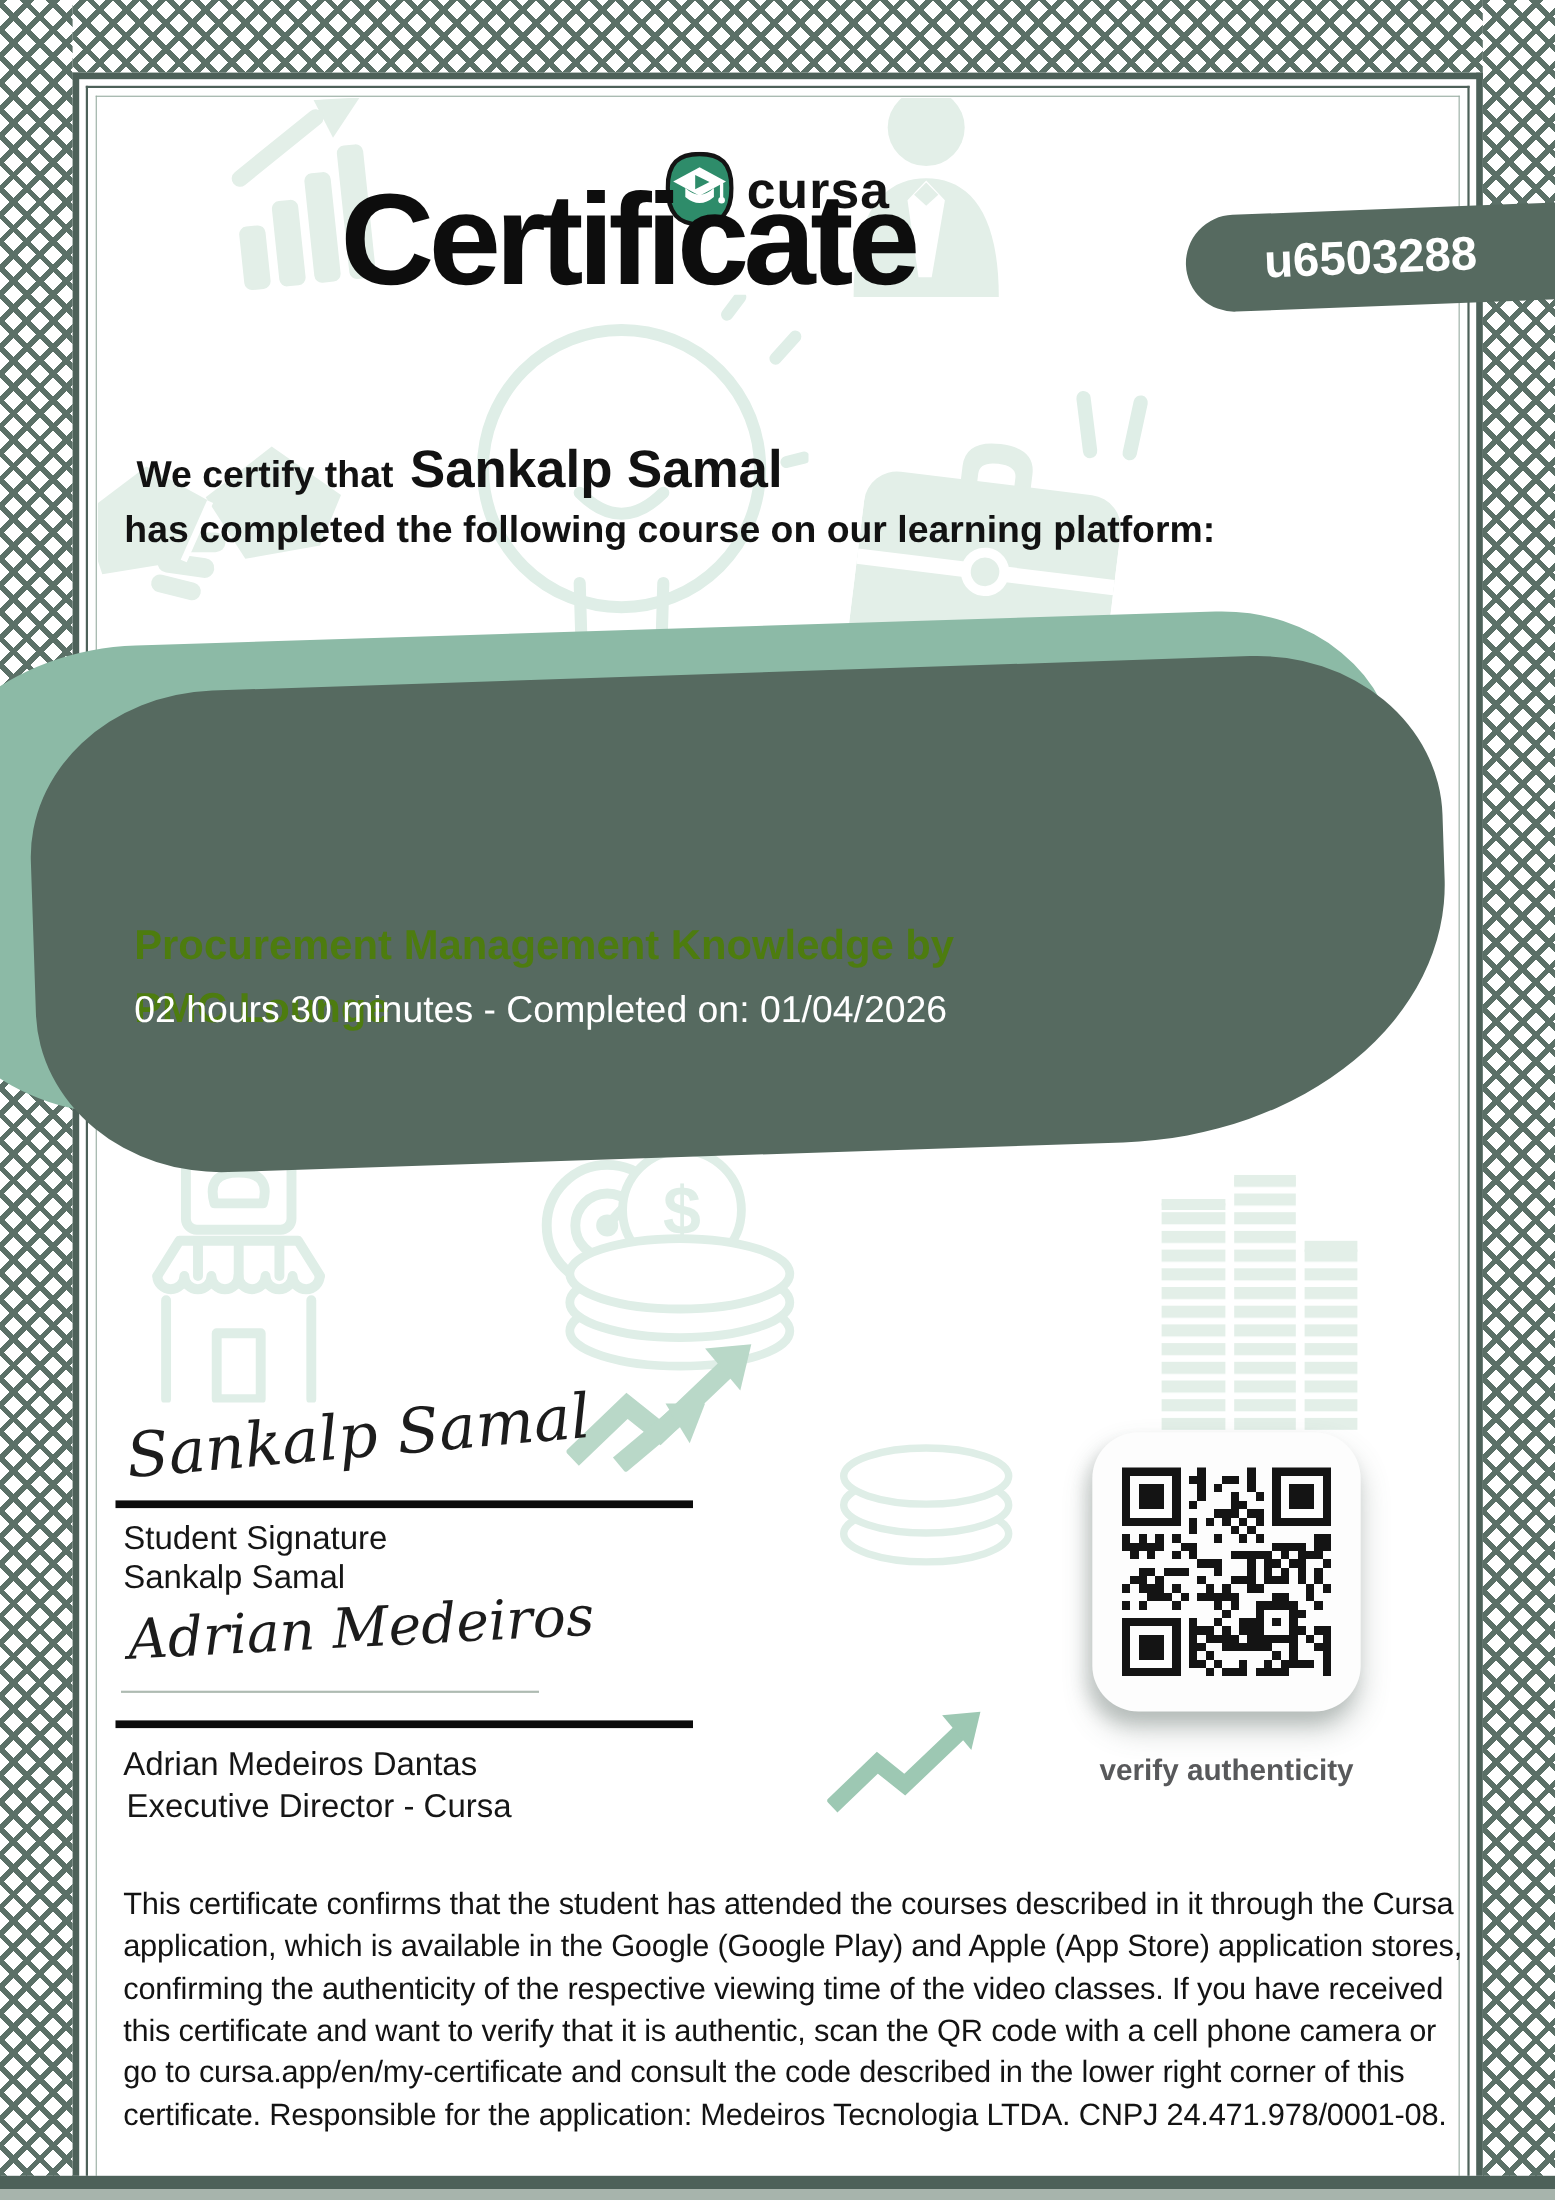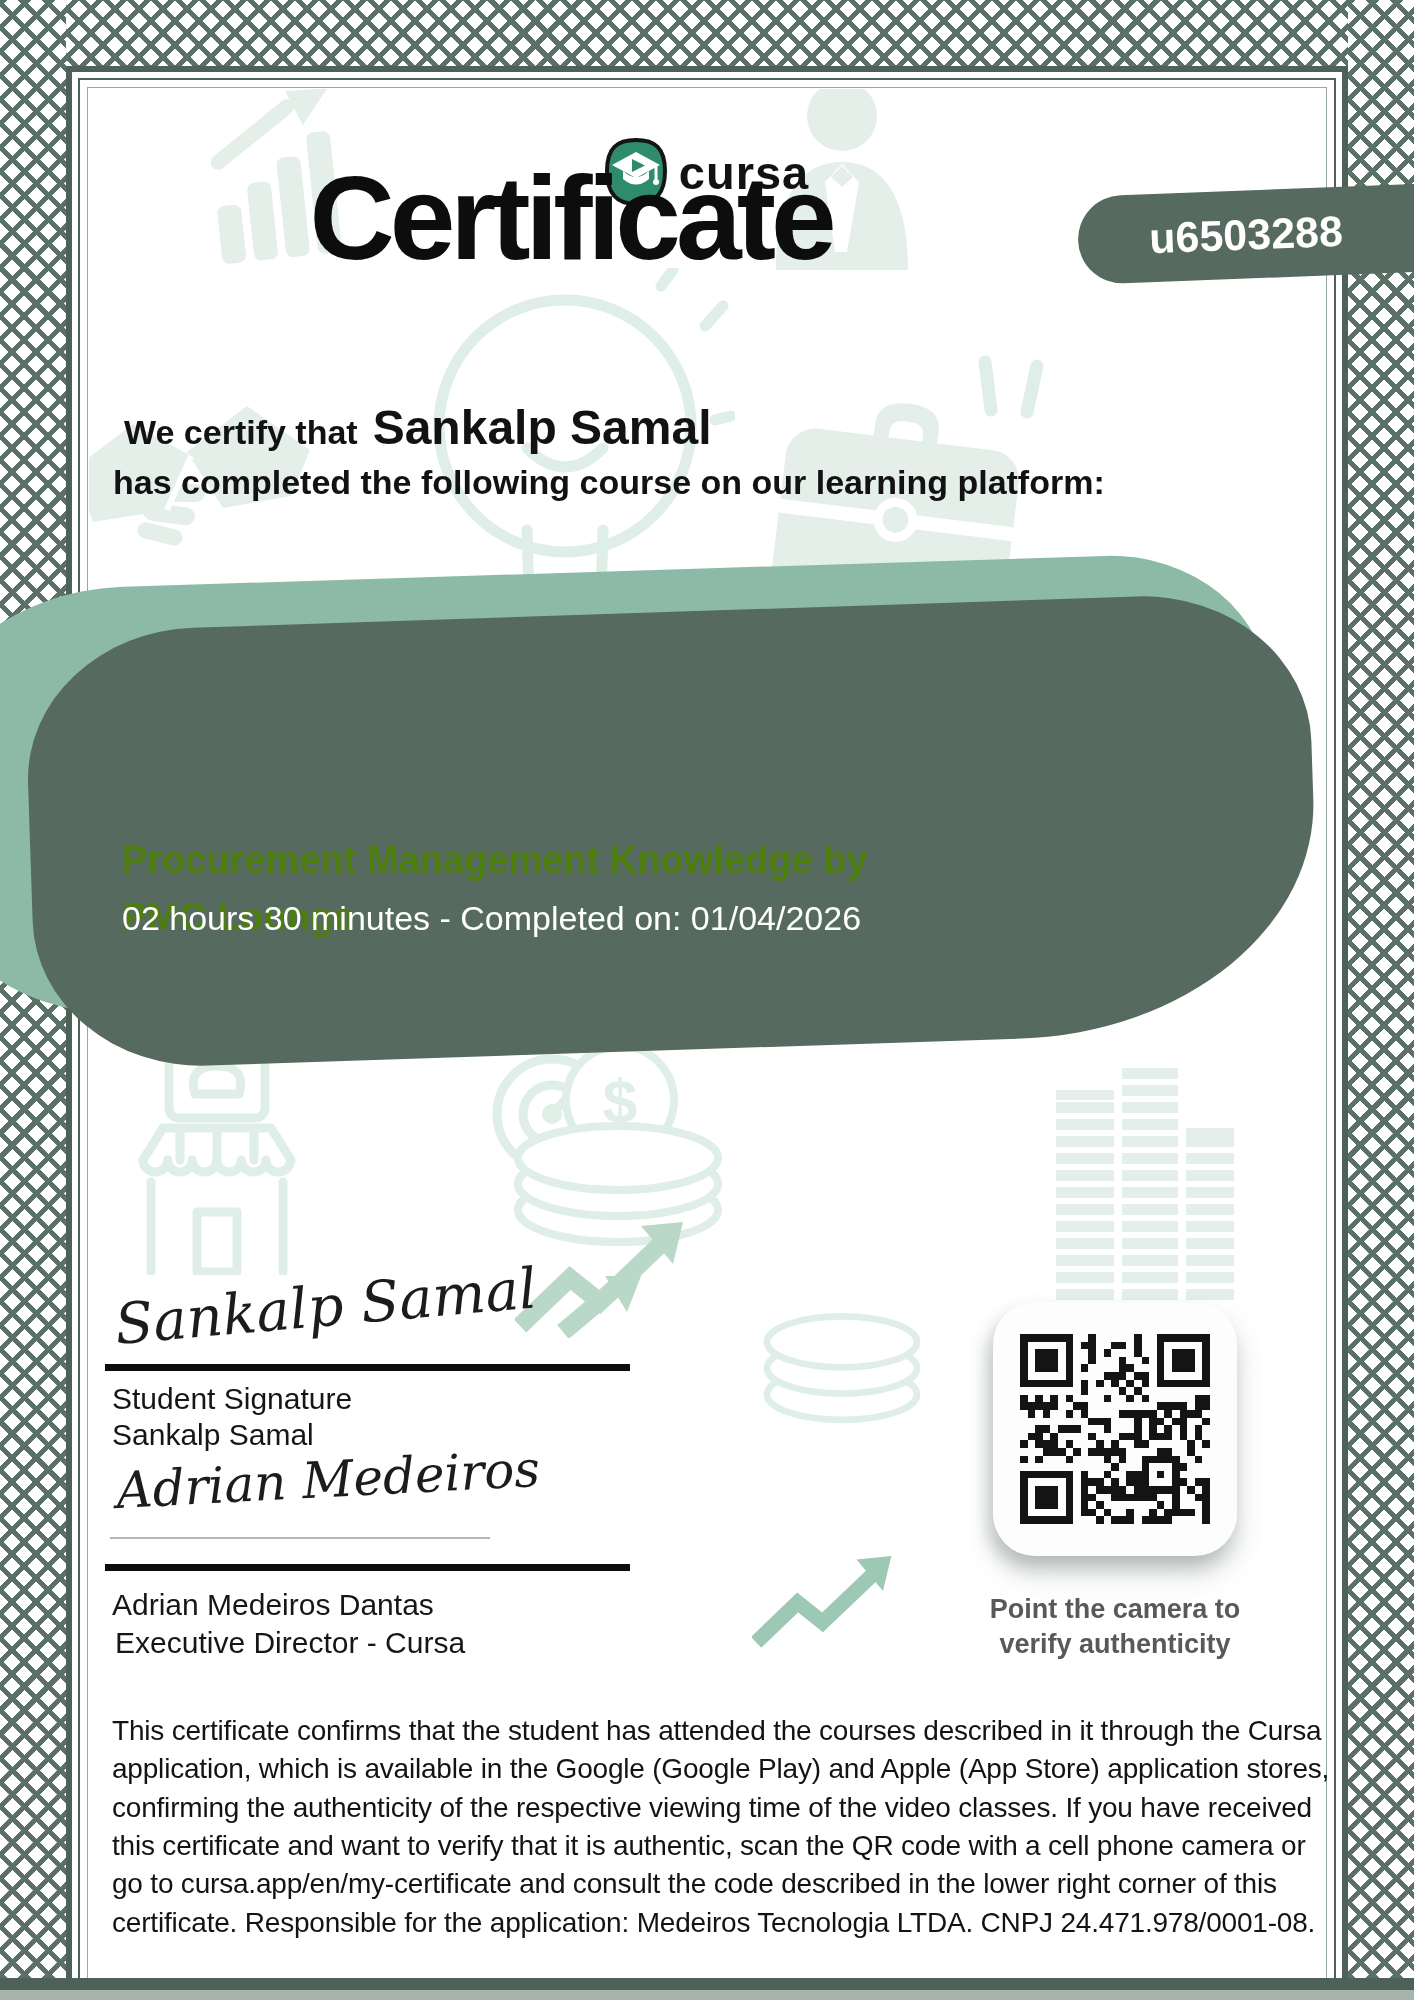--- a/index.html
+++ b/index.html
@@ -562,21 +562,20 @@
         <rect x="13" y="24" width="1" height="1" fill="#141414"></rect>
         <rect x="14" y="24" width="1" height="1" fill="#141414"></rect>
         <rect x="16" y="24" width="1" height="1" fill="#141414"></rect>
         <rect x="17" y="24" width="1" height="1" fill="#141414"></rect>
         <rect x="18" y="24" width="1" height="1" fill="#141414"></rect>
         <rect x="19" y="24" width="1" height="1" fill="#141414"></rect>
         <rect x="24" y="24" width="1" height="1" fill="#141414"></rect>
       </svg>
   </div>
   <div class="abs qr-caption">
-    <div>Point the camera to</div>
     <div>verify authenticity</div>
   </div>
 
   <div class="abs footer">
     <div>This certificate confirms that the student has attended the courses described in it through the Cursa application, which is available in the Google (Google Play) and Apple (App Store) application stores, confirming the authenticity of the respective viewing time of the video classes. If you have received this certificate and want to verify that it is authentic, scan the QR code with a cell phone camera or go to cursa.app/en/my-certificate and consult the code described in the lower right corner of this certificate. Responsible for the application: Medeiros Tecnologia LTDA. CNPJ 24.471.978/0001-08.</div>
   </div>
 
 </div>
 
 </body></html>

